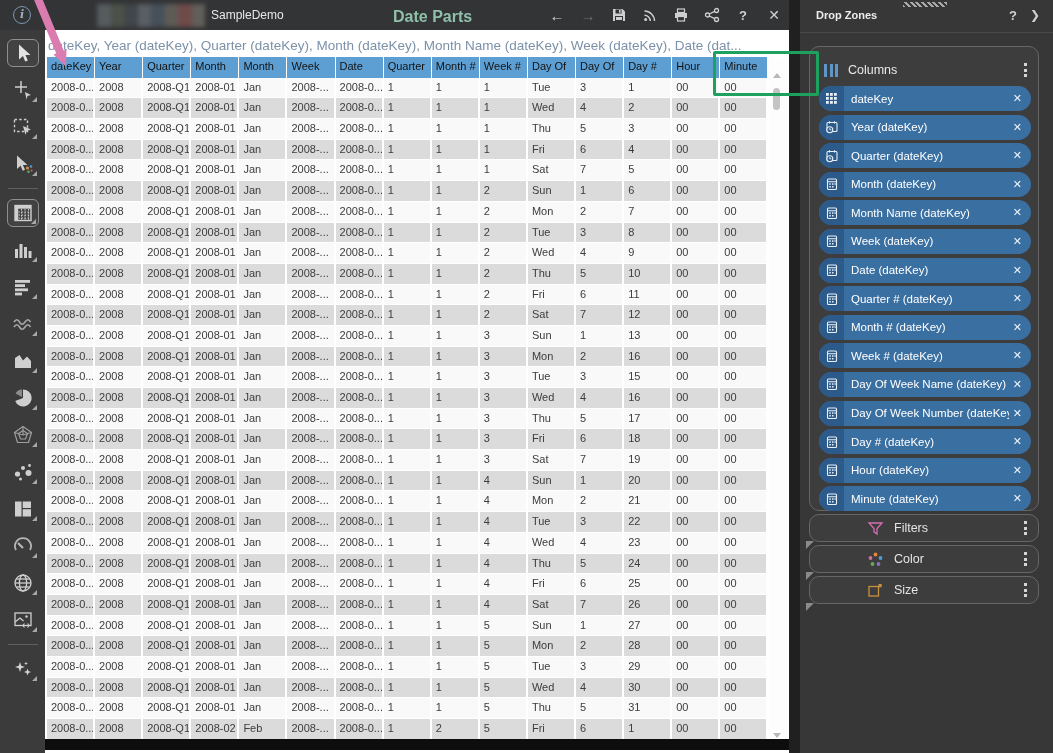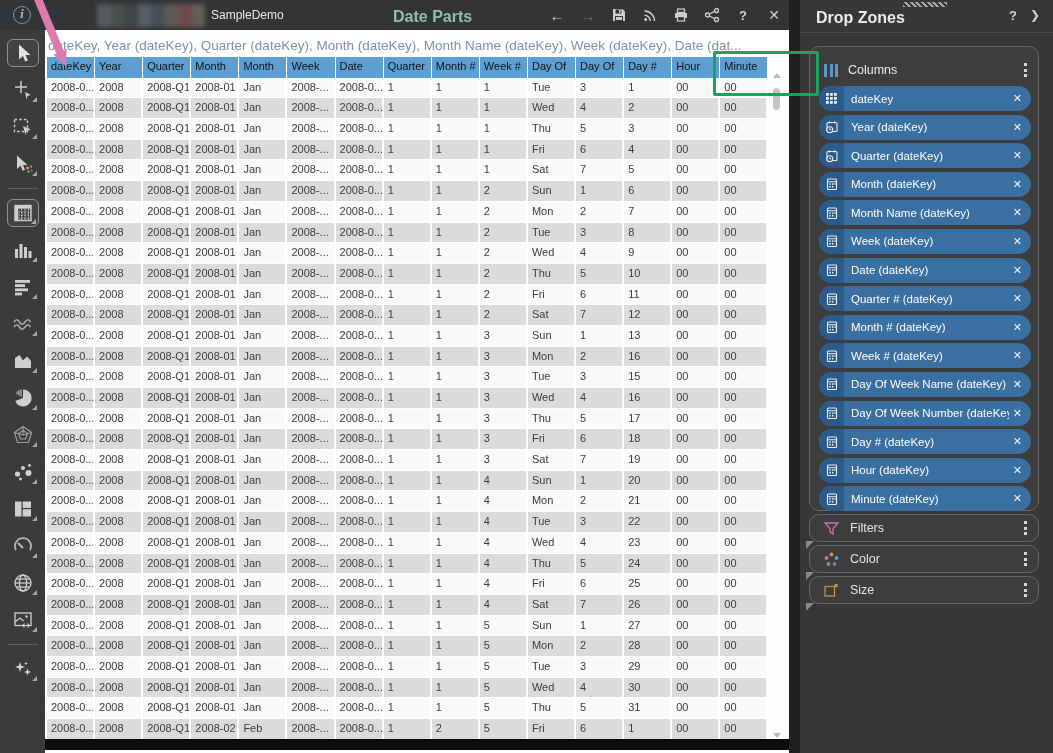--- a/index.html
+++ b/index.html
@@ -54,21 +54,21 @@
                border-top:5px solid #b8b8b8; }
   .hbar { position:absolute; left:0; top:709px; width:744px; height:11px; background:#0d0d0d; }
   .green-box { position:absolute; left:668px; top:21px; width:106px; height:45px;
                border:3px solid #1ca25e; border-radius:2px; z-index:6; pointer-events:none; }
 
   
   .vdivider { position:absolute; left:789px; top:0; width:11px; height:753px; background:#202020; }
   .panel { position:absolute; left:800px; top:0; width:253px; height:753px; background:#373737; }
   .grip { position:absolute; left:103px; top:2px; width:44px; height:5px;
           background:repeating-linear-gradient(45deg,#a9a9a9 0 2px,transparent 2px 4px); }
-  .panel-title { position:absolute; left:16px; top:9px; font-size:16px; font-weight:600; color:#ececec; }
+  .panel-title { position:absolute; left:16px; top:9px; font-size:11px; font-weight:600; color:#ececec; }
   .panel-help { position:absolute; right:36px; top:8px; color:#d2d2d2; font-size:13px; font-weight:700; }
   .panel-collapse { position:absolute; right:13px; top:8px; color:#cfcfcf; font-size:12px; }
   .panel-hr { position:absolute; left:0; top:32px; width:253px; height:1px; background:#4a4a4a; }
 
   .card { position:absolute; left:9px; width:230px; background:#3d3d3d; border:1px solid #666;
           border-radius:10px; }
   .columns-card { top:46px; height:465px; }
   .card-header { height:30px; display:flex; align-items:center;margin-top:8px; }
   .bars-icon { margin-left:14px; display:flex; gap:2.5px; }
   .bars-icon i { display:block; width:3px; height:13px; background:#5f96c8; }
@@ -76,21 +76,21 @@
   .dots { margin-left:auto; margin-right:11px; display:flex; flex-direction:column; gap:2.5px; }
   .dots i { display:block; width:3px; height:3px; background:#d5d5d5; }
   .pill-list { padding:1px 7px 0 9px; }
   .pill { height:25px; margin-bottom:3.6px; border-radius:13px; background:#3a6fa1; display:flex;
           align-items:center; overflow:hidden; }
   .pill-ic { width:25px; align-self:stretch; background:#2c5b8b; display:flex; align-items:center;
              justify-content:center; flex:none; }
   .pill-label { margin-left:7px; color:#fff; font-size:11.5px; white-space:nowrap; overflow:hidden; flex:1; }
   .pill-x { margin-right:9px; margin-left:4px; color:#eef4fa; font-size:11px; flex:none; }
 
-  .zone-card { height:28px; display:flex; align-items:center; }
+  .zone-card { height:28px; display:flex; align-items:center;padding-left:44px; }
   .zone-ic { margin-left:13px; width:18px; display:flex; align-items:center; }
   .zone-label { margin-left:9px; font-size:12.5px; color:#e4e4e4; }
   .resize-tri { position:absolute; left:6px; z-index:2; }
 
   
   .arrow-svg { position:absolute; left:0; top:0; z-index:9; pointer-events:none; }
 </style>
 </head>
 <body>
 

